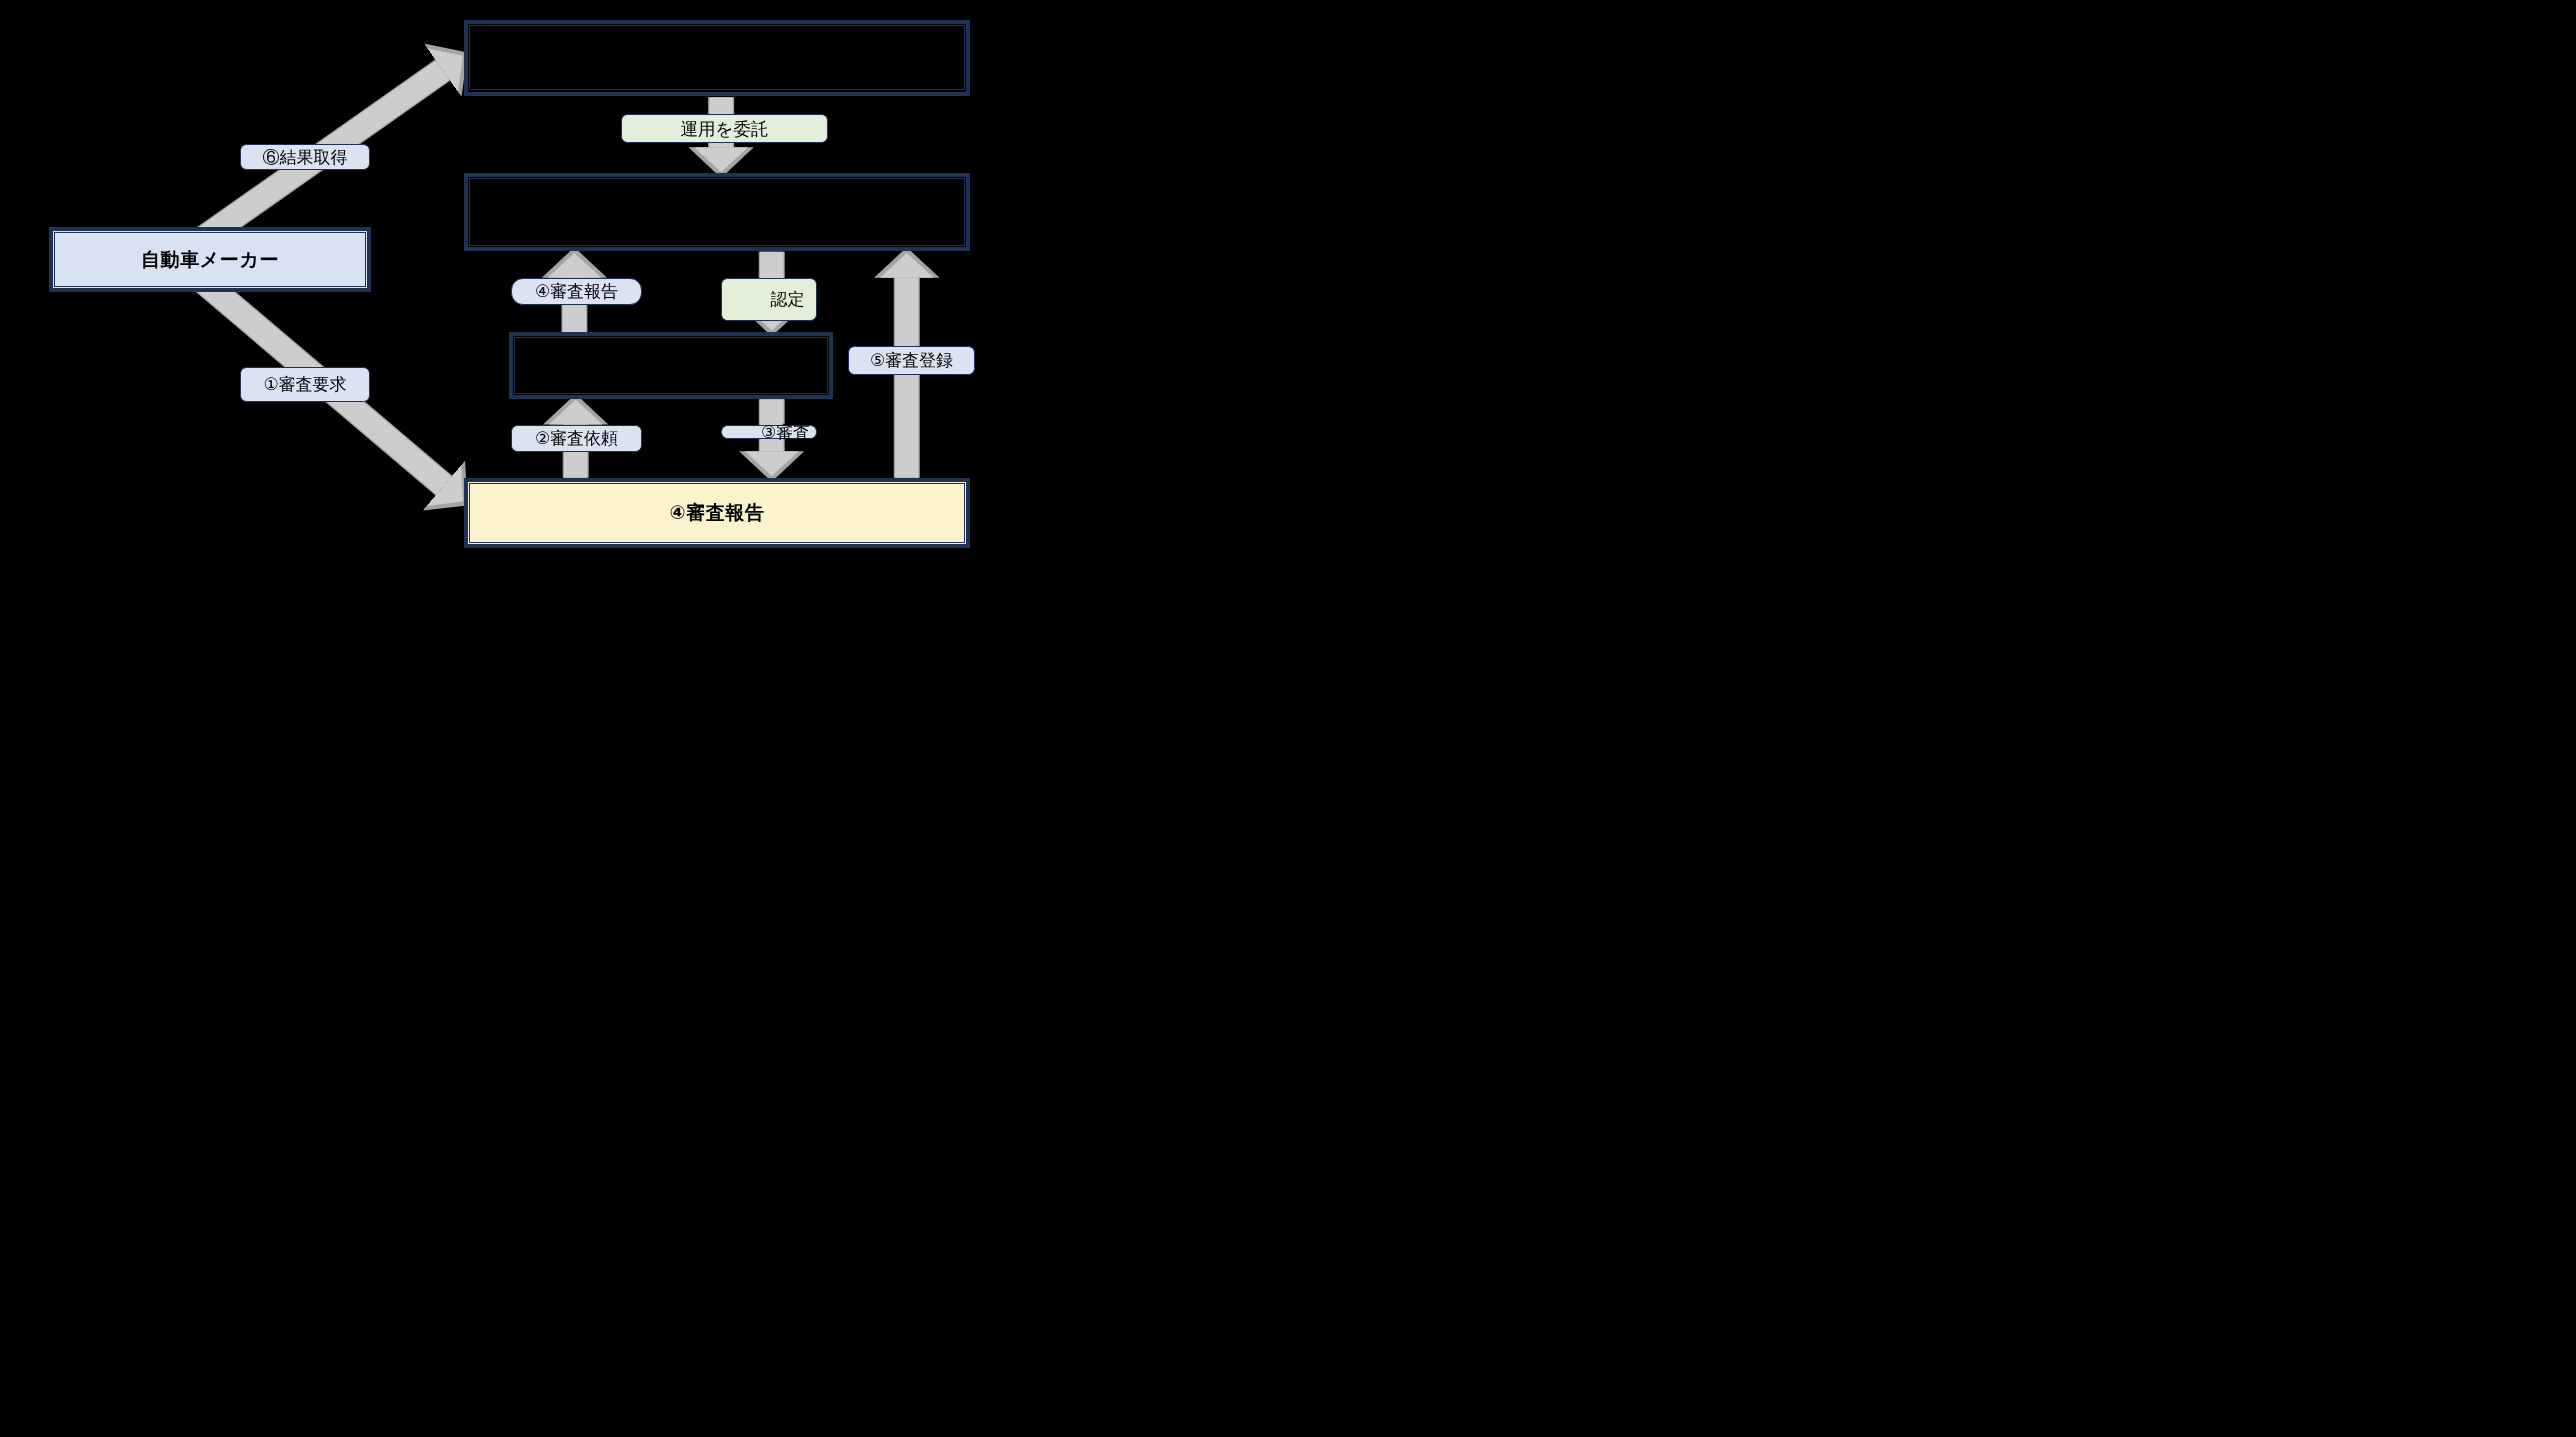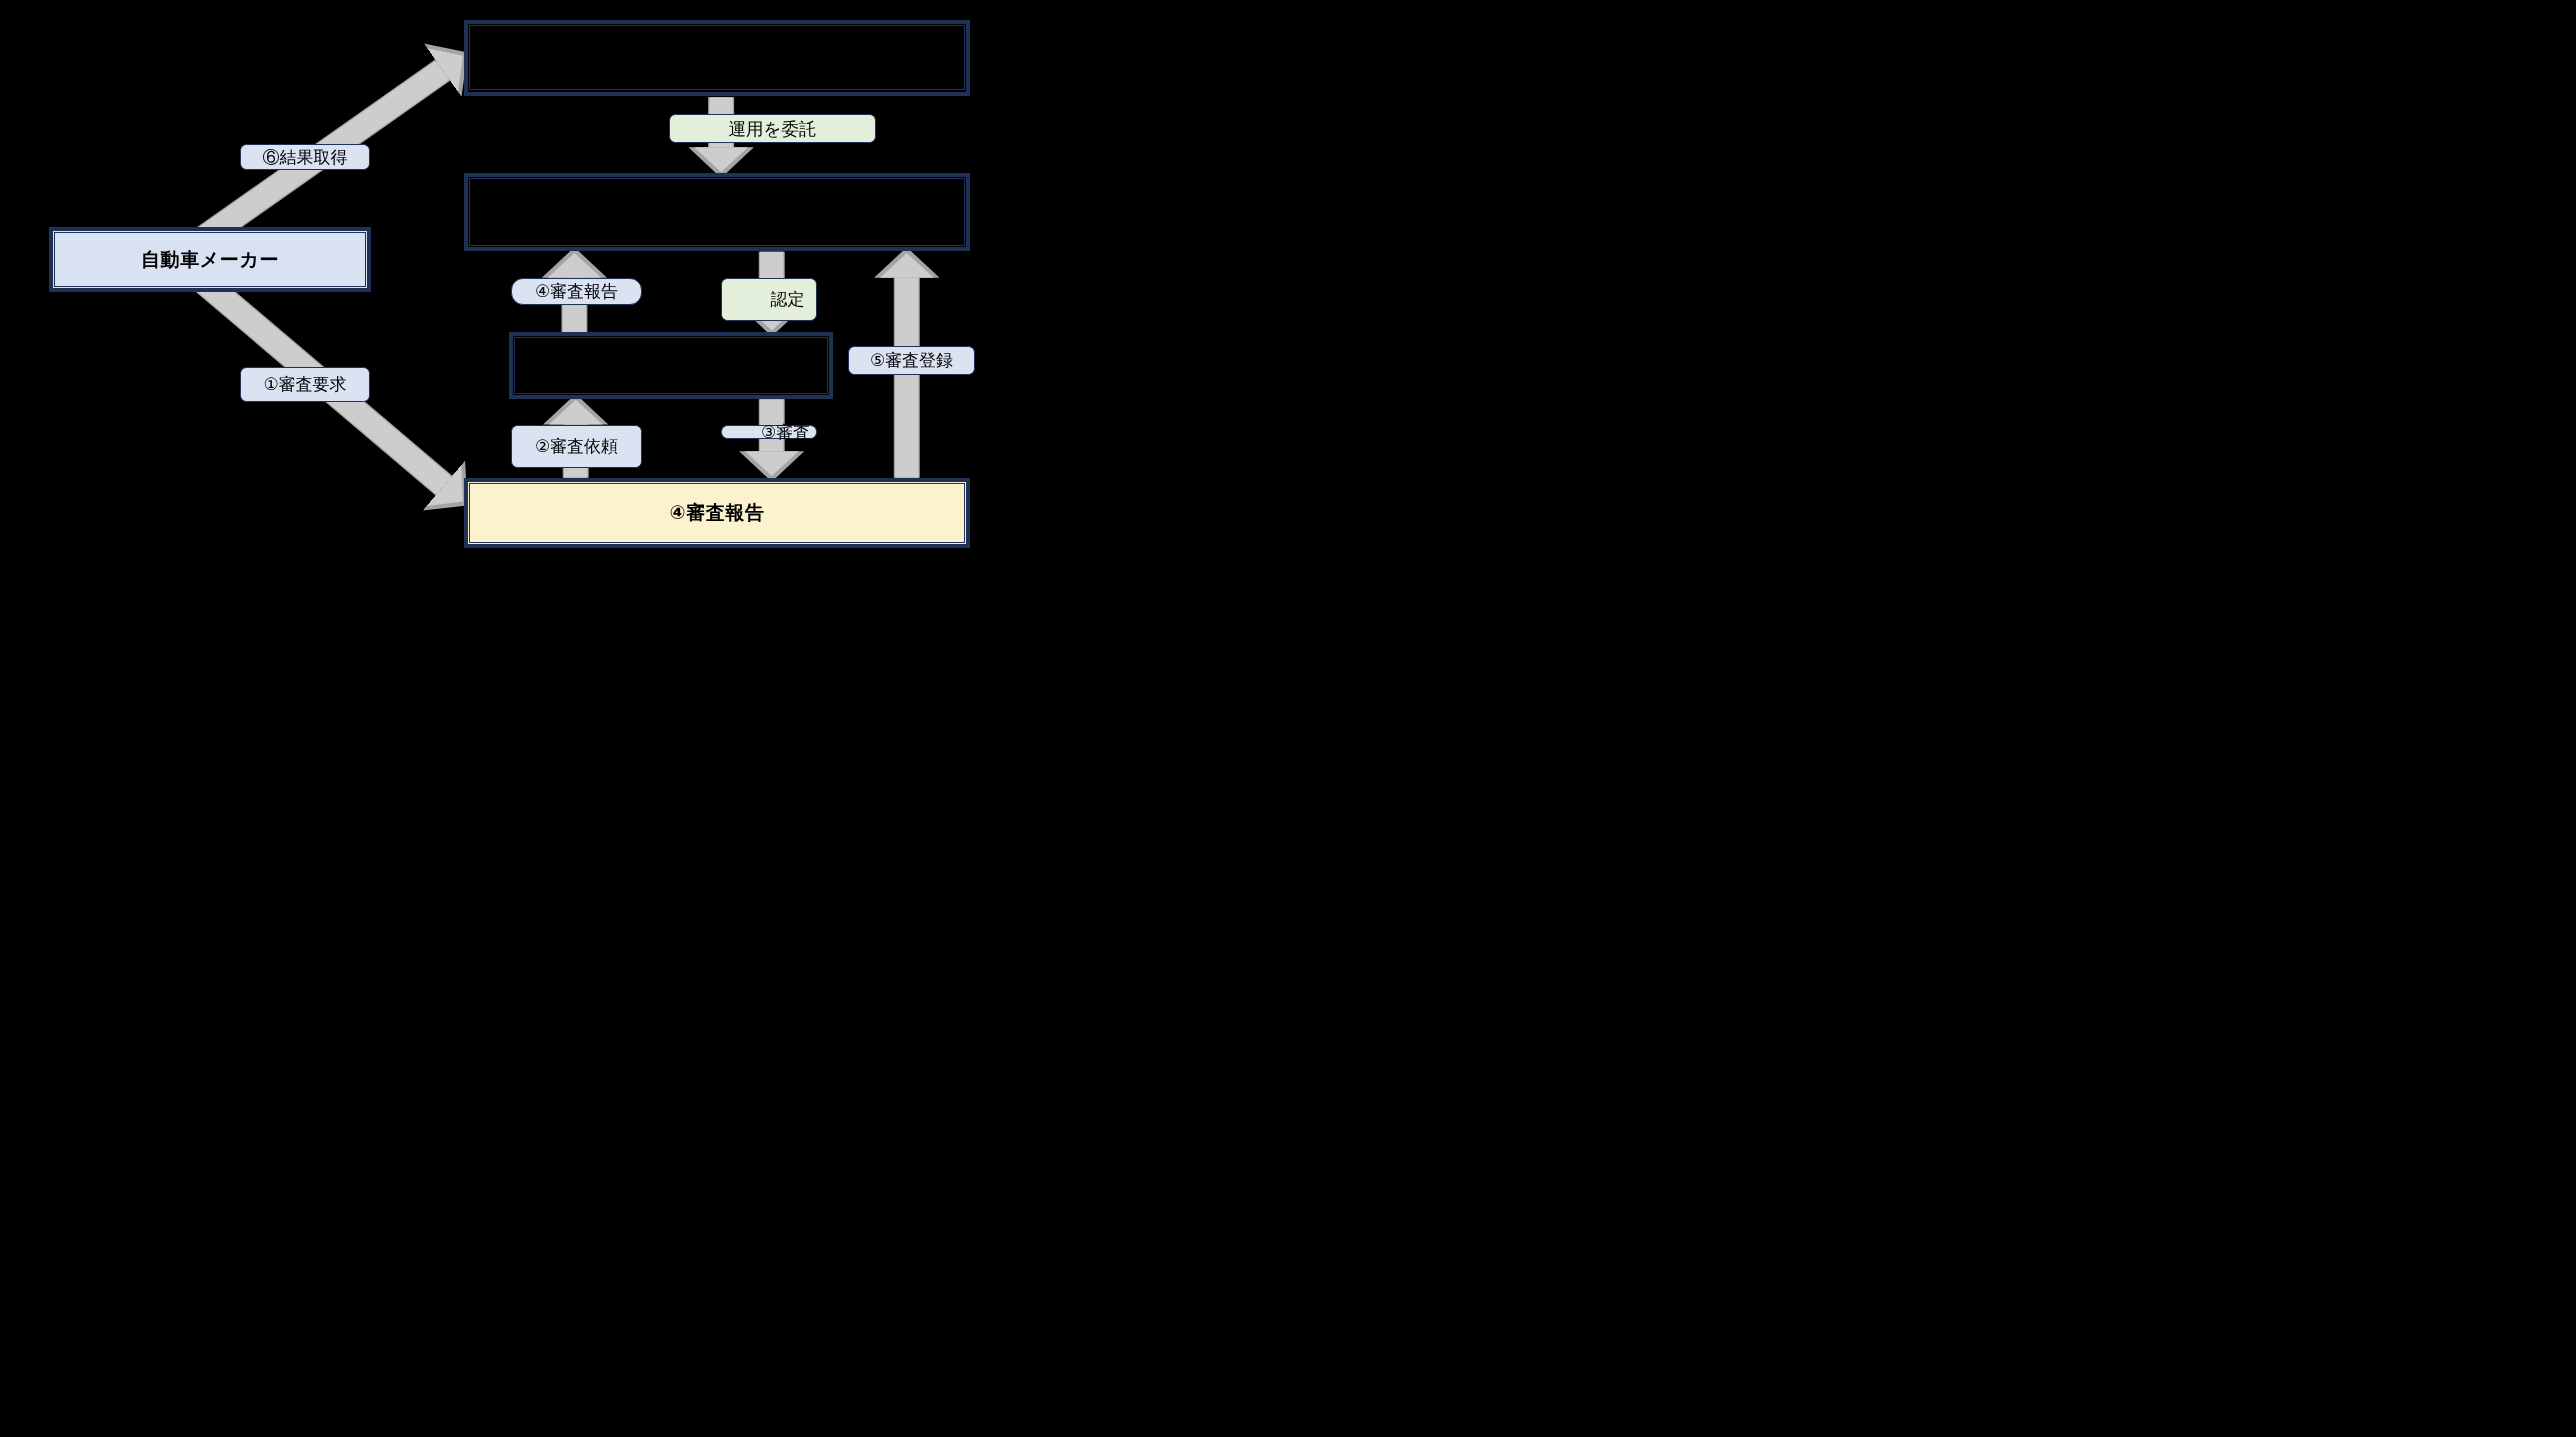--- a/index.html
+++ b/index.html
@@ -124,30 +124,30 @@
   <div class="bigbox box-dark" style="left:464px; top:19.5px; width:506px; height:76px;"></div>
 
   <div class="bigbox box-dark" style="left:464px; top:173px; width:506px; height:78px;"></div>
 
   <div class="bigbox box-dark" style="left:509px; top:332px; width:324px; height:67px;"></div>
 
   <div class="bigbox box-maker" style="left:49px; top:227px; width:322px; height:65px;">自動車メーカー</div>
 
   <div class="bigbox box-supplier" style="left:464px; top:478px; width:506px; height:70px;">④審査報告</div>
 
-  <div class="flow-label lbl-green" style="left:621px; top:114px; width:207px; height:29px; font-size:17.5px;margin-left:48px;">運用を委託</div>
+  <div class="flow-label lbl-green" style="left:621px; top:114px; width:207px; height:29px; font-size:17.5px;">運用を委託</div>
 
   <div class="flow-label lbl-blue" style="left:240px; top:144px; width:130px; height:26px;font-family:Liberation Mono, monospace;">⑥結果取得</div>
 
   <div class="flow-label lbl-blue" style="left:511px; top:278px; width:131px; height:27px;border-radius:12px;">④審査報告</div>
 
   <div class="flow-label lbl-green" style="left:721px; top:278px; width:96px; height:43px;padding-left:37px;">認定</div>
 
   <div class="flow-label lbl-blue" style="left:848px; top:346px; width:127px; height:29px;">⑤審査登録</div>
 
   <div class="flow-label lbl-blue" style="left:240px; top:367px; width:130px; height:35px;">①審査要求</div>
 
-  <div class="flow-label lbl-blue" style="left:511px; top:425px; width:131px; height:43px;">②審査依頼</div>
+  <div class="flow-label lbl-blue" style="left:511px; top:425px; width:131px; height:27px;">②審査依頼</div>
 
   <div class="flow-label lbl-blue" style="left:721px; top:425px; width:96px; height:14px;padding-left:33px;">③審査</div>
 
 </div>
 
 
 </body></html>

